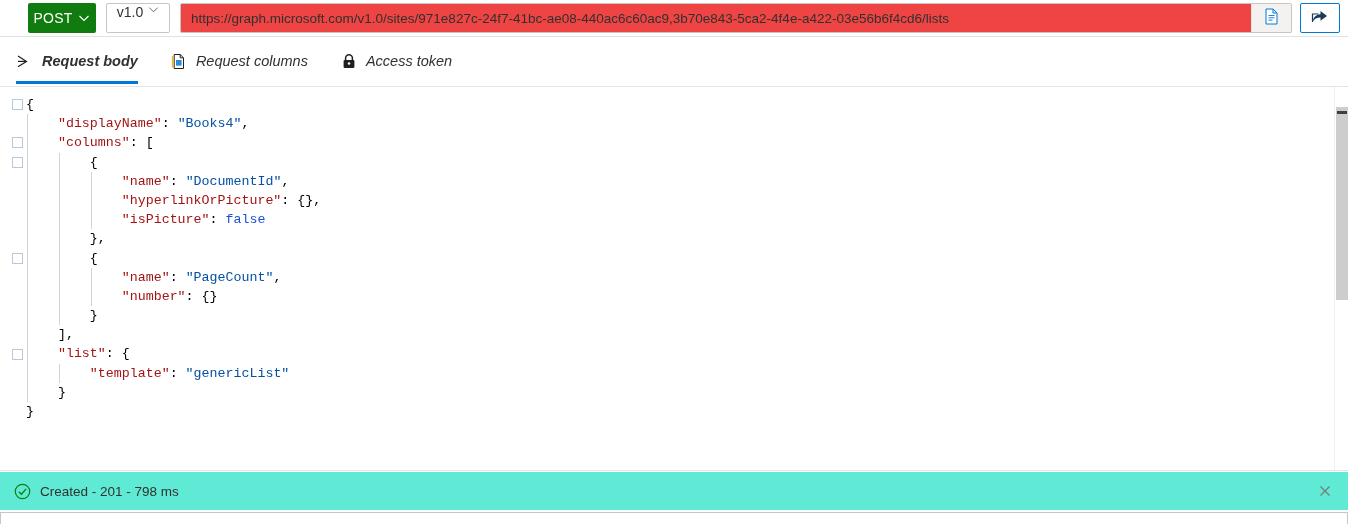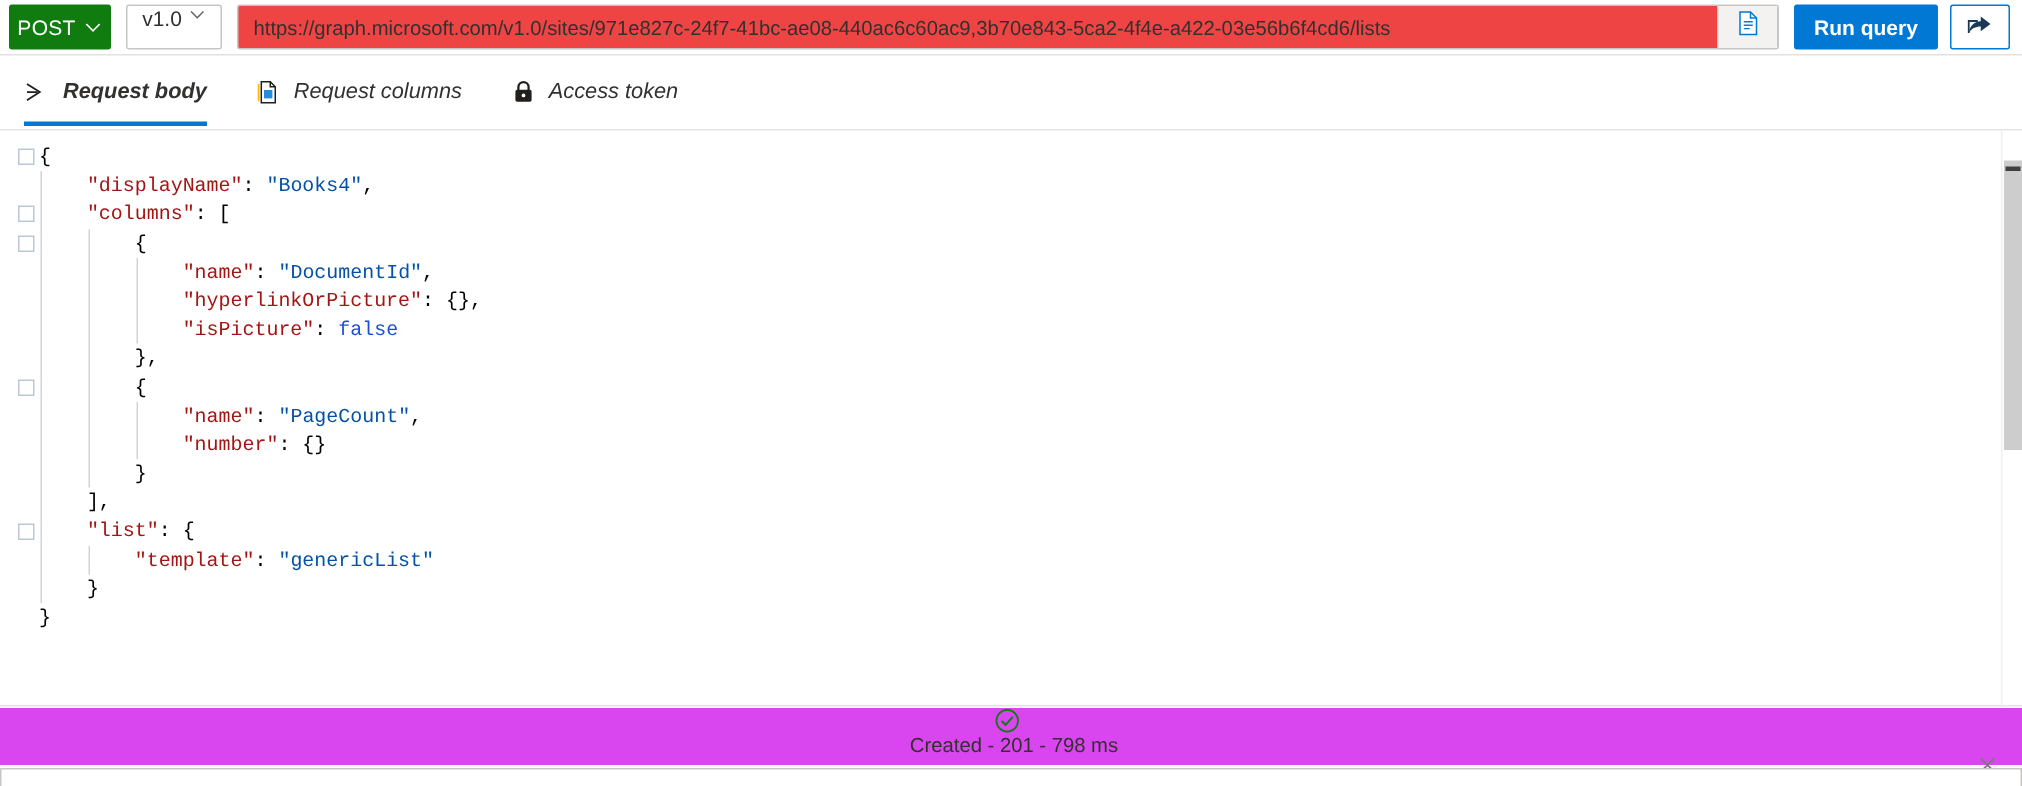--- a/index.html
+++ b/index.html
@@ -10,21 +10,21 @@
     font-family: "Liberation Sans", sans-serif;
     overflow: hidden;
   }
 
   
   .toolbar {
     position: absolute; left: 0; top: 0;
     width: 1348px; height: 37px;
     background: #ffffff;
     border-bottom: 1px solid #e1e1e1;
-    display: flex; align-items: center;
+    display: flex; align-items: center; padding-left: 22px;
   }
   .method-btn {
     margin-left: 6px;
     width: 68px; height: 30px;
     background: #107c10;
     color: #ffffff;
     border: none;
     border-radius: 2px;
     display: flex; align-items: center; justify-content: center;
     gap: 6px;
@@ -242,23 +242,20 @@
       <span>
         <svg width="15" height="17" viewBox="0 0 15 17">
           <path d="M2 1 h7 l4 4 v11 h-11 z" fill="#ffffff" stroke="#0078d4" stroke-width="1"></path>
           <path d="M9 1 v4 h4" fill="none" stroke="#0078d4" stroke-width="1"></path>
           <path d="M4.5 7.5 h6 M4.5 9.8 h6 M4.5 12.1 h4" stroke="#0078d4" stroke-width="0.9"></path>
         </svg>
       </span>
     </div>
   </div>
 
-  <div class="run-btn">
-    <span>Run query</span>
-  </div>
 
   <div class="share-btn">
     <span>
       <svg width="18" height="16" viewBox="0 0 18 16">
         <path d="M1.5 14 V6 h6" fill="none" stroke="#1b3a57" stroke-width="1.2"></path>
         <path d="M1.5 14 C2.5 8.5 5.5 6.5 9.5 6.2 V3 L16 8 L9.5 12.8 V9.6 C6 9.6 3.2 11 1.5 14 Z" fill="#1b3a57"></path>
       </svg>
     </span>
   </div>
 </div>
@@ -313,21 +310,21 @@
     <div class="vthumb" id="vthumb" style="top: 20px; height: 193px;"></div>
     <div class="vmark" id="vmark" style="top: 24px;"></div>
   </div>
 <div class="guide" style="left: 27px; top: 27.2px; height: 288px;"></div>
     <div class="guide" style="left: 59.08px; top: 65.6px; height: 172.8px;"></div>
     <div class="guide" style="left: 59.08px; top: 276.8px; height: 19.2px;"></div>
     <div class="guide" style="left: 91.16px; top: 84.8px; height: 57.6px;"></div>
     <div class="guide" style="left: 91.16px; top: 180.8px; height: 38.4px;"></div>
   </div>
 
-<div class="status" id="statusbar" style="background: #d946ef; flex-direction: column;">
+<div class="status" id="statusbar" style="background: #5eead4;">
   <span class="ico">
     <svg width="17" height="17" viewBox="0 0 17 17">
       <circle cx="8.5" cy="8.5" r="7.2" fill="none" stroke="#107c10" stroke-width="1.2"></circle>
       <path d="M4.8 8.7 L7.4 11.3 L12.2 5.9" fill="none" stroke="#107c10" stroke-width="1.3"></path>
     </svg>
   </span>
   <span class="txt">Created - 201 - 798 ms</span>
   <span class="close">
     <svg width="12" height="12" viewBox="0 0 12 12">
       <path d="M1.5 1.5 L10.5 10.5 M10.5 1.5 L1.5 10.5" stroke="#7a7a7a" stroke-width="1.2"></path>

